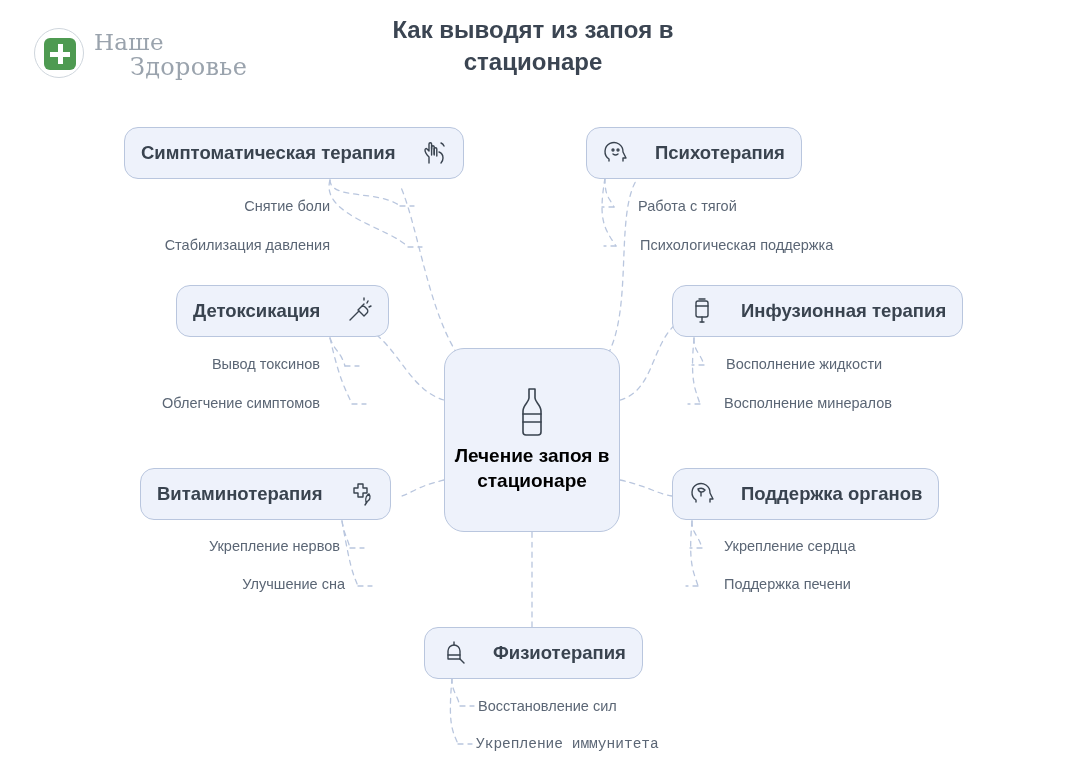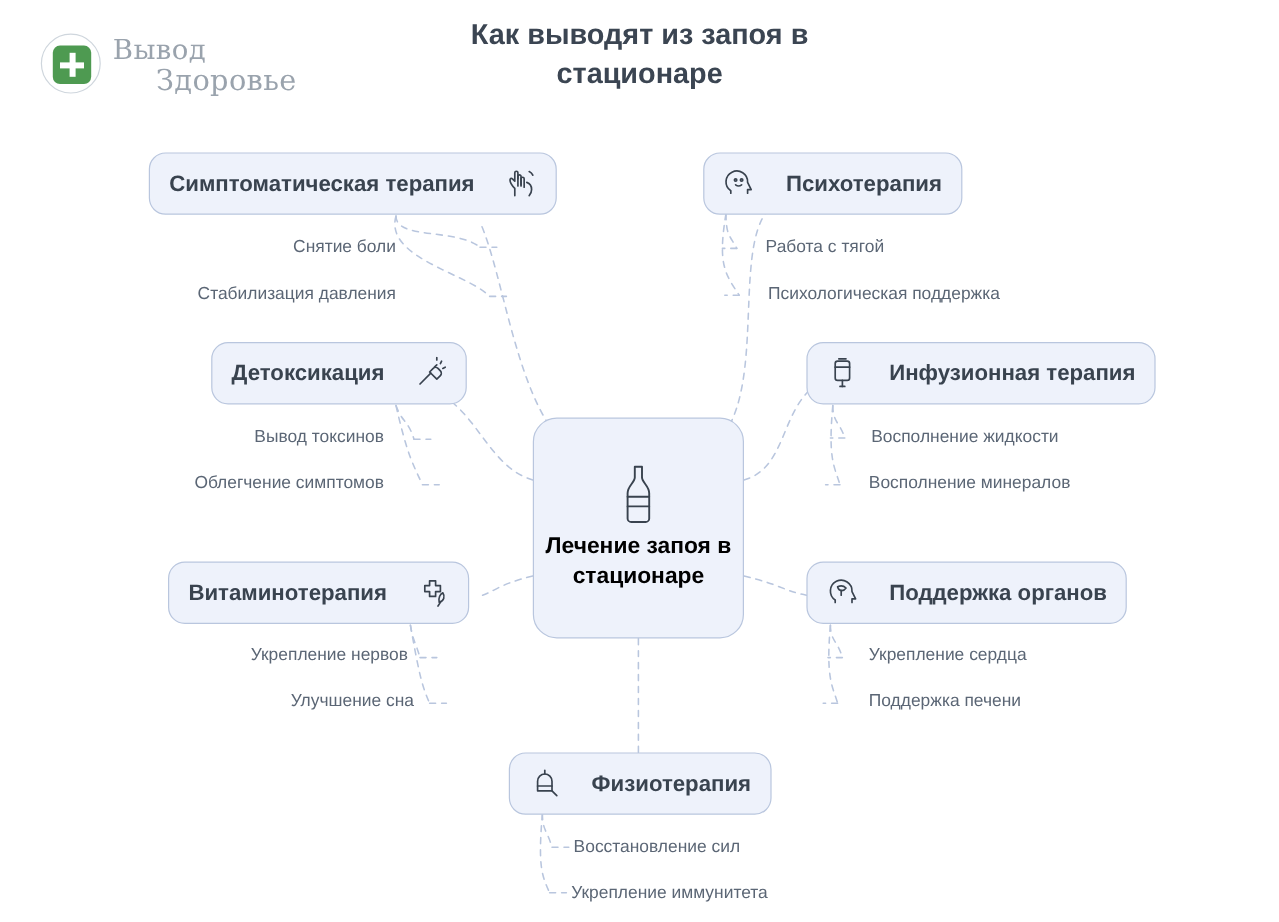--- a/index.html
+++ b/index.html
@@ -148,21 +148,21 @@
   
 </style>
 </head>
 <body>
 
 <div id="logo">
   <div class="mark">
     <div class="cross"></div>
   </div>
   <div class="words">
-    <span class="l1">Вывод</span>
+    <span class="l1">Наше</span>
     <span class="l2">Здоровье</span>
   </div>
 </div>
 
 <div id="title">Как выводят из запоя в стационаре</div>
 
 <svg id="wires" viewBox="0 0 1066 768" xmlns="http://www.w3.org/2000/svg">
   <g fill="none" stroke="#b9c6de" stroke-width="1.3" stroke-dasharray="5 5" stroke-linecap="round">
 
     <path d="M470,370 C430,330 420,230 400,185"></path>
@@ -316,13 +316,13 @@
     <g fill="none" stroke="#39434f" stroke-width="1.4" stroke-linecap="round" stroke-linejoin="round">
       <path d="M7 20 v-8 a6 6 0 0 1 12 0 v8z"></path>
       <path d="M7 16 h12"></path>
       <path d="M19 20 l4 4"></path>
       <path d="M13 6 v-3"></path>
     </g>
   </svg>
   <span>Физиотерапия</span>
 </div>
 <div class="sub" style="left:478px; top:698px;">Восстановление сил</div>
-<div class="sub" style="left:476px; top:736px;">Укрепление иммунитета</div>
+<div class="sub" style="left:476px; top:736px;font-family:Liberation Mono, monospace;">Укрепление иммунитета</div>
 
 </body></html>

